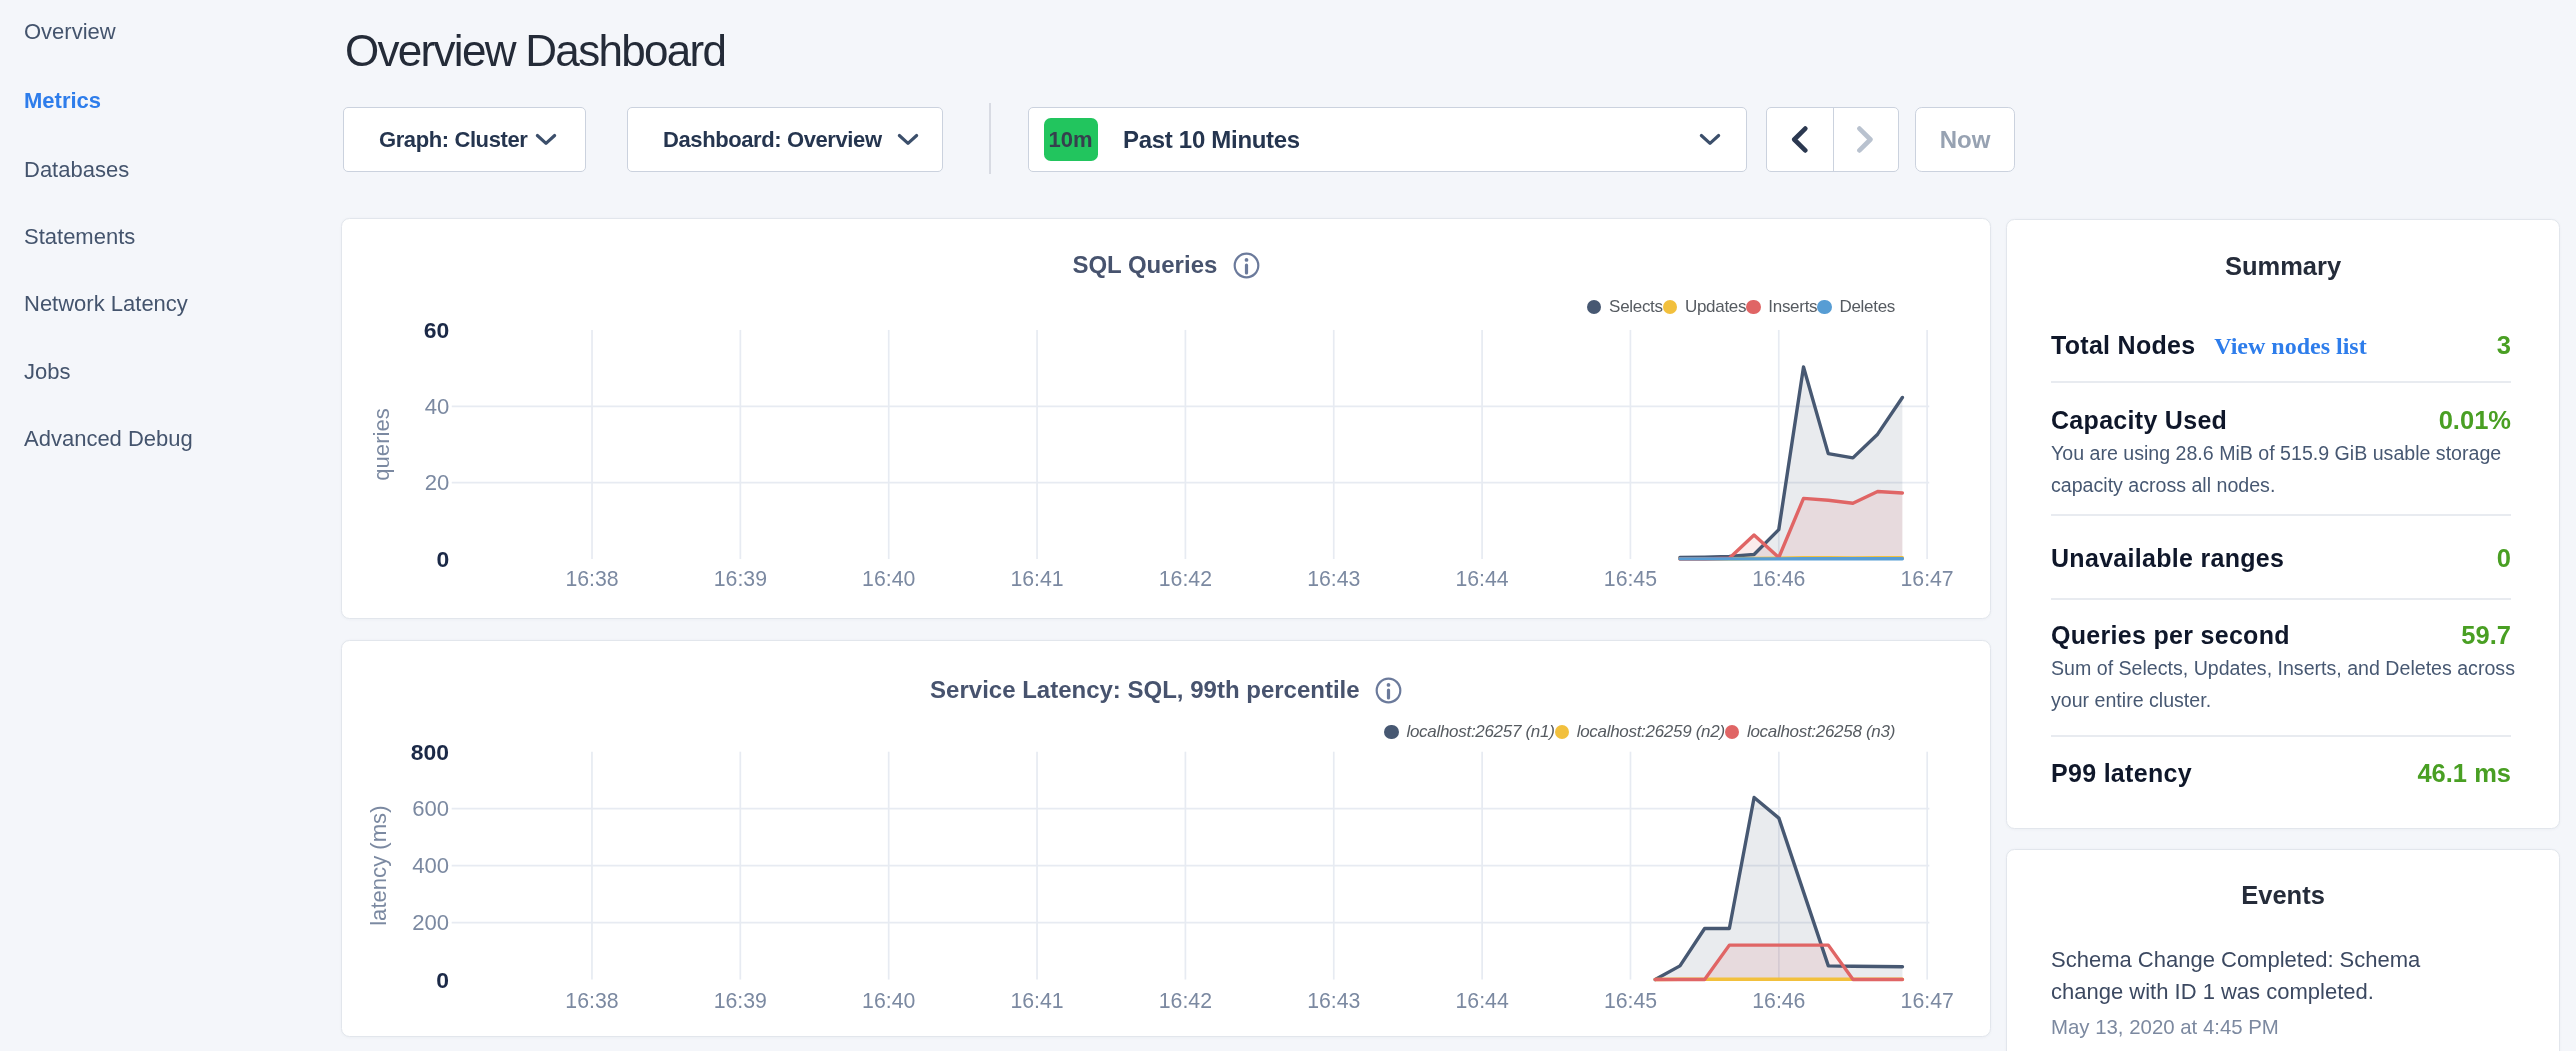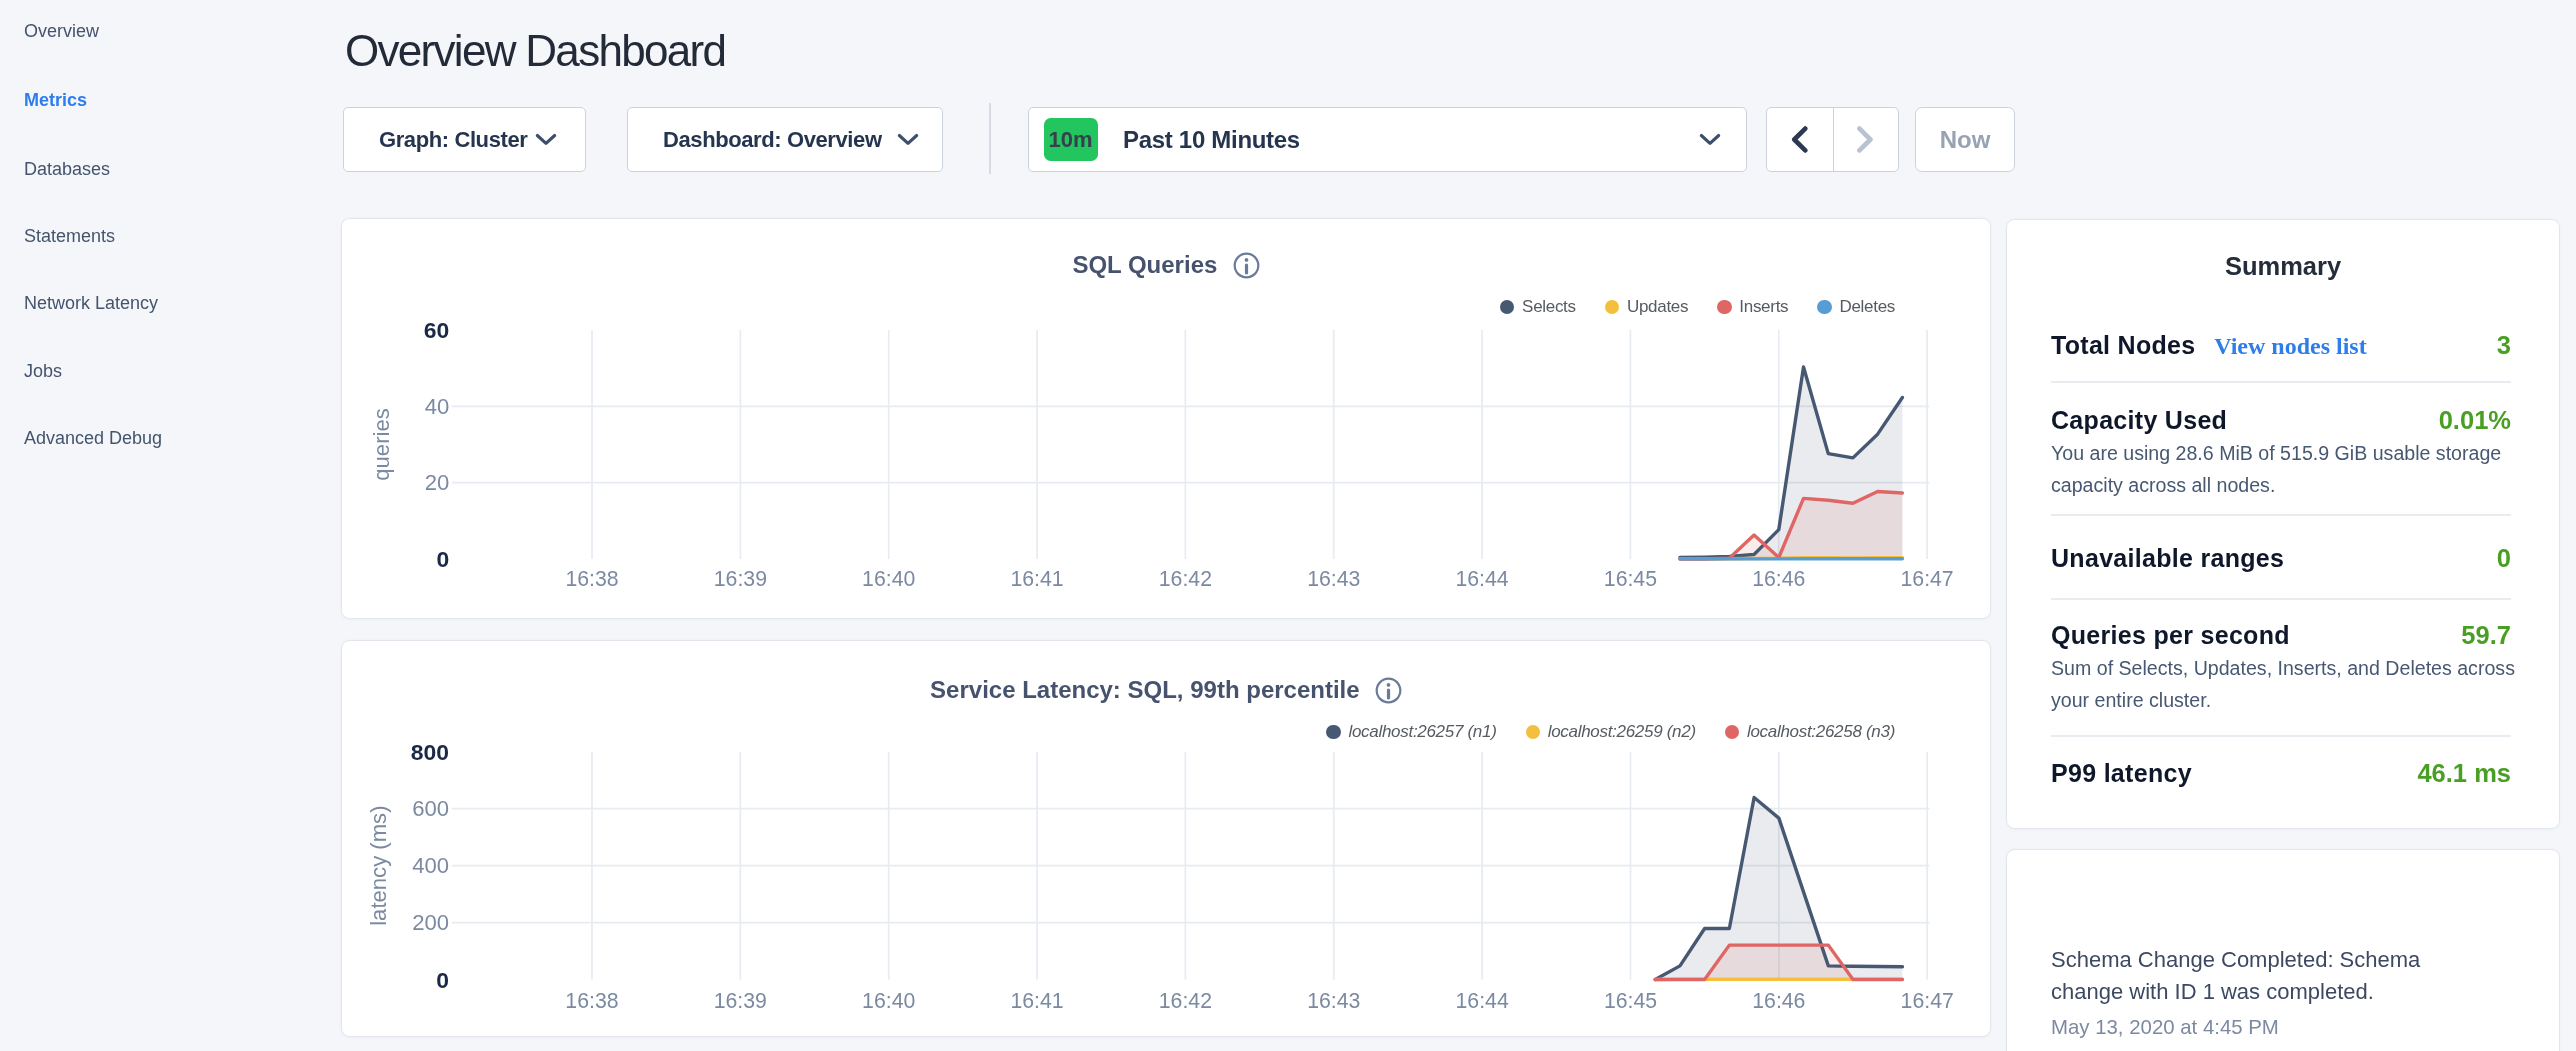--- a/index.html
+++ b/index.html
@@ -6,21 +6,21 @@
   html,body { width:2576px; height:1051px; overflow:hidden; }
   body {
     background:#f4f6fa;
     font-family:"Liberation Sans", sans-serif;
     position:relative;
     color:#475872;
   }
   
   .nav-item {
     position:absolute; left:24px;
-    font-size:18px; line-height:29px;
+    font-size:22px; line-height:29px;
     color:#44546d; cursor:pointer;
     white-space:nowrap;
   }
   .nav-item.active { color:#2e7deb; font-weight:700; }
   
   .page-title {
     position:absolute; left:345px; top:24px;
     font-size:44px; line-height:53px; font-weight:400;
     color:#242b38; letter-spacing:-1.7px; white-space:nowrap;
   }
@@ -53,21 +53,21 @@
     position:absolute; background:#fff;
     border:1.7px solid #e2e6ec; border-radius:8.5px;
     box-shadow:0 0.9px 2.6px rgba(60,70,90,0.04);
   }
   .chart-title-row {
     position:absolute; left:0; width:100%;
     display:flex; align-items:center; justify-content:center; gap:15.3px;
   }
   .chart-title { font-size:24px; font-weight:700; color:#47536e; white-space:nowrap; }
   .legend {
-    position:absolute; display:flex; align-items:center; gap:29px;
+    position:absolute; display:flex; align-items:center; 
   }
   .legend-item { display:flex; align-items:center; gap:7.7px; }
   .legend-dot { width:14.5px; height:14.5px; border-radius:50%; }
   .legend-label { font-size:17px; color:#565b61; white-space:nowrap; letter-spacing:-0.3px; }
   
   .panel-title {
     position:absolute; width:100%; text-align:center;
     font-size:25.5px; font-weight:700; color:#252c3a;
   }
   .sum-row { position:absolute; left:44px; right:48px; }
@@ -300,18 +300,19 @@
     <div class="sum-divider" style="top: 515px;"></div>
     <div class="sum-row" style="top: 539px;">
       <div class="sum-line">
       <span class="sum-label">P99 latency</span>
         <span class="sum-value">46.1 ms</span>
       </div>
     </div>
   </div>
 
 <div class="card" style="left:2006px; top:849px; width:554px; height:272px;" id="events-card">
+  <div class="panel-title" style="top:31px;">Events</div>
 <div style="position: absolute; left: 44px; right: 48px; top: 94px;">
       <div class="event-msg">Schema Change Completed: Schema<br>change with ID 1 was completed.</div>
       <div class="event-time" style="margin-top:7.7px;">May 13, 2020 at 4:45 PM</div>
     </div>
   </div>
 
 
 </body></html>

